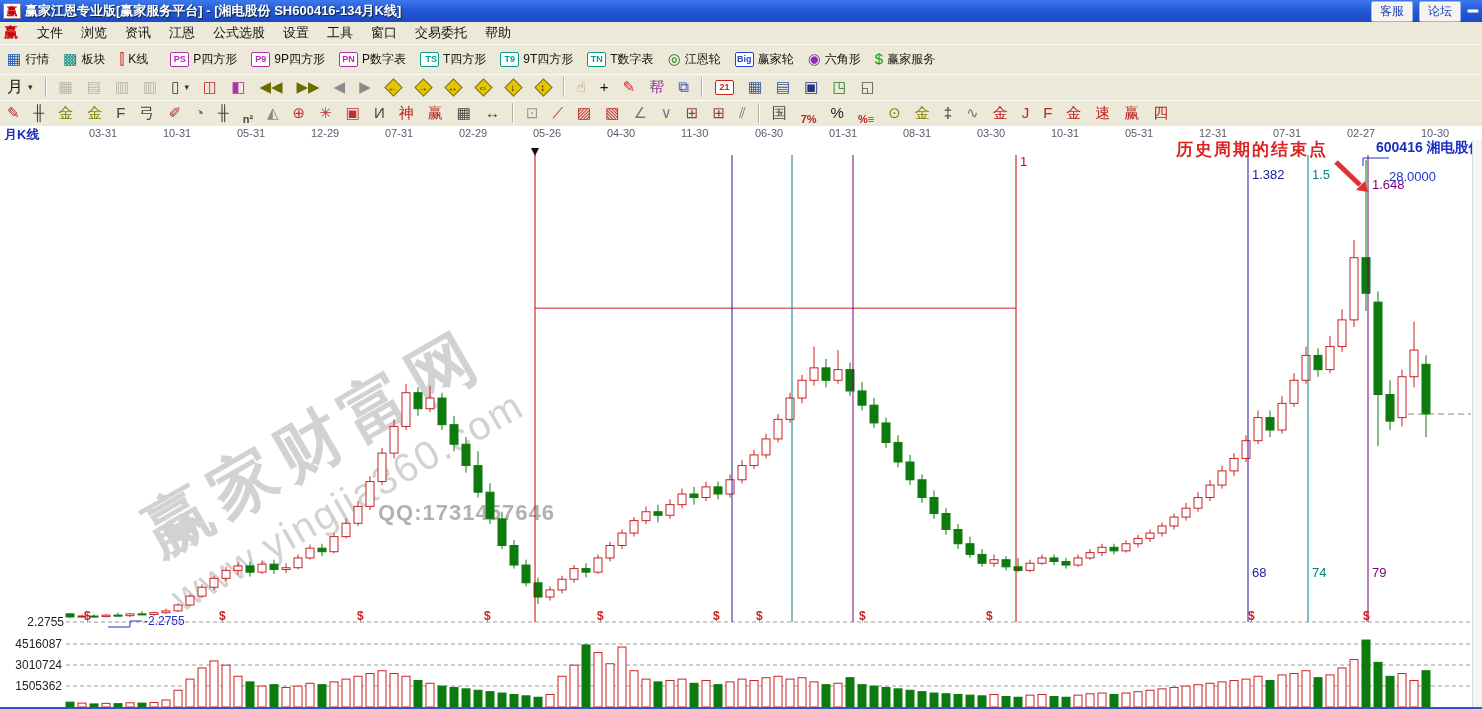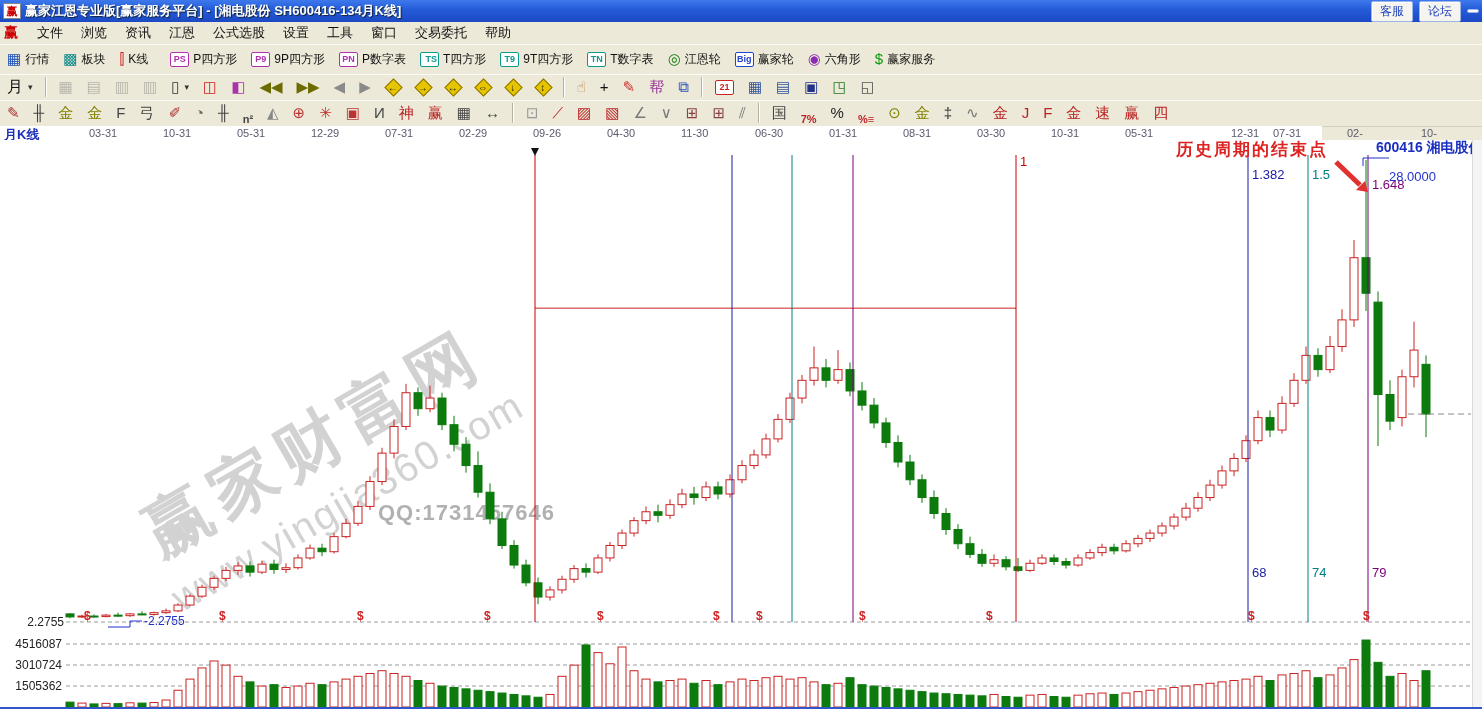--- a/index.html
+++ b/index.html
@@ -68,21 +68,21 @@
   .diamond::before{
     content:"";position:absolute;left:2px;top:2px;width:11px;height:11px;
     background:#e6c500;border:1px solid #8a7700;transform:rotate(45deg);
   }
   .darrow{
     position:absolute;left:0;top:1px;width:16px;text-align:center;
     font-size:10px;color:#111;line-height:15px;font-weight:bold;
   }
   
   .datebar{
-    position:absolute;left:0;top:126px;width:1322px;height:14px;background:#ffffff;
+    position:absolute;left:0;top:126px;width:1482px;height:14px;background:#ffffff;
     border-bottom:1px solid #15803d;font-size:11px;
   }
   .kperiod{position:absolute;left:4px;top:0px;color:#1c2fbb;font-size:13px;font-weight:bold;}
   .dlabel{position:absolute;top:1px;color:#5a5a6e;padding-left:20px;}
   
   .chartarea{
     position:absolute;left:0;top:140px;width:1482px;height:569px;background:#ffffff;
   }
   .watermark{
     position:absolute;left:55px;top:255px;width:540px;text-align:center;
@@ -423,30 +423,30 @@
   </div>
 
 <div class="datebar">
   <span class="kperiod">月K线</span>
 <span class="dlabel" style="left: 69px;">03-31</span>
     <span class="dlabel" style="left: 143px;">10-31</span>
     <span class="dlabel" style="left: 217px;">05-31</span>
     <span class="dlabel" style="left: 291px;">12-29</span>
     <span class="dlabel" style="left: 365px;">07-31</span>
     <span class="dlabel" style="left: 439px;">02-29</span>
-    <span class="dlabel" style="left: 513px;">09-26</span>
+    <span class="dlabel" style="left: 513px;">05-26</span>
     <span class="dlabel" style="left: 587px;">04-30</span>
     <span class="dlabel" style="left: 661px;">11-30</span>
     <span class="dlabel" style="left: 735px;">06-30</span>
     <span class="dlabel" style="left: 809px;">01-31</span>
     <span class="dlabel" style="left: 883px;">08-31</span>
     <span class="dlabel" style="left: 957px;">03-30</span>
     <span class="dlabel" style="left: 1031px;">10-31</span>
     <span class="dlabel" style="left: 1105px;">05-31</span>
-    <span class="dlabel" style="left: 1179px; margin-left: 32px;">12-31</span>
+    <span class="dlabel" style="left: 1179px;">12-31</span>
     <span class="dlabel" style="left: 1253px;">07-31</span>
     <span class="dlabel" style="left: 1327px;">02-27</span>
     <span class="dlabel" style="left: 1401px;">10-30</span>
     <span class="dlabel" style="left: 1475px;">05-31</span>
   </div>
 
 <div class="chartarea">
   <div class="watermark">
     <div class="l1">赢家财富网</div>
     <div class="l2">www.yingjia360.com</div>

